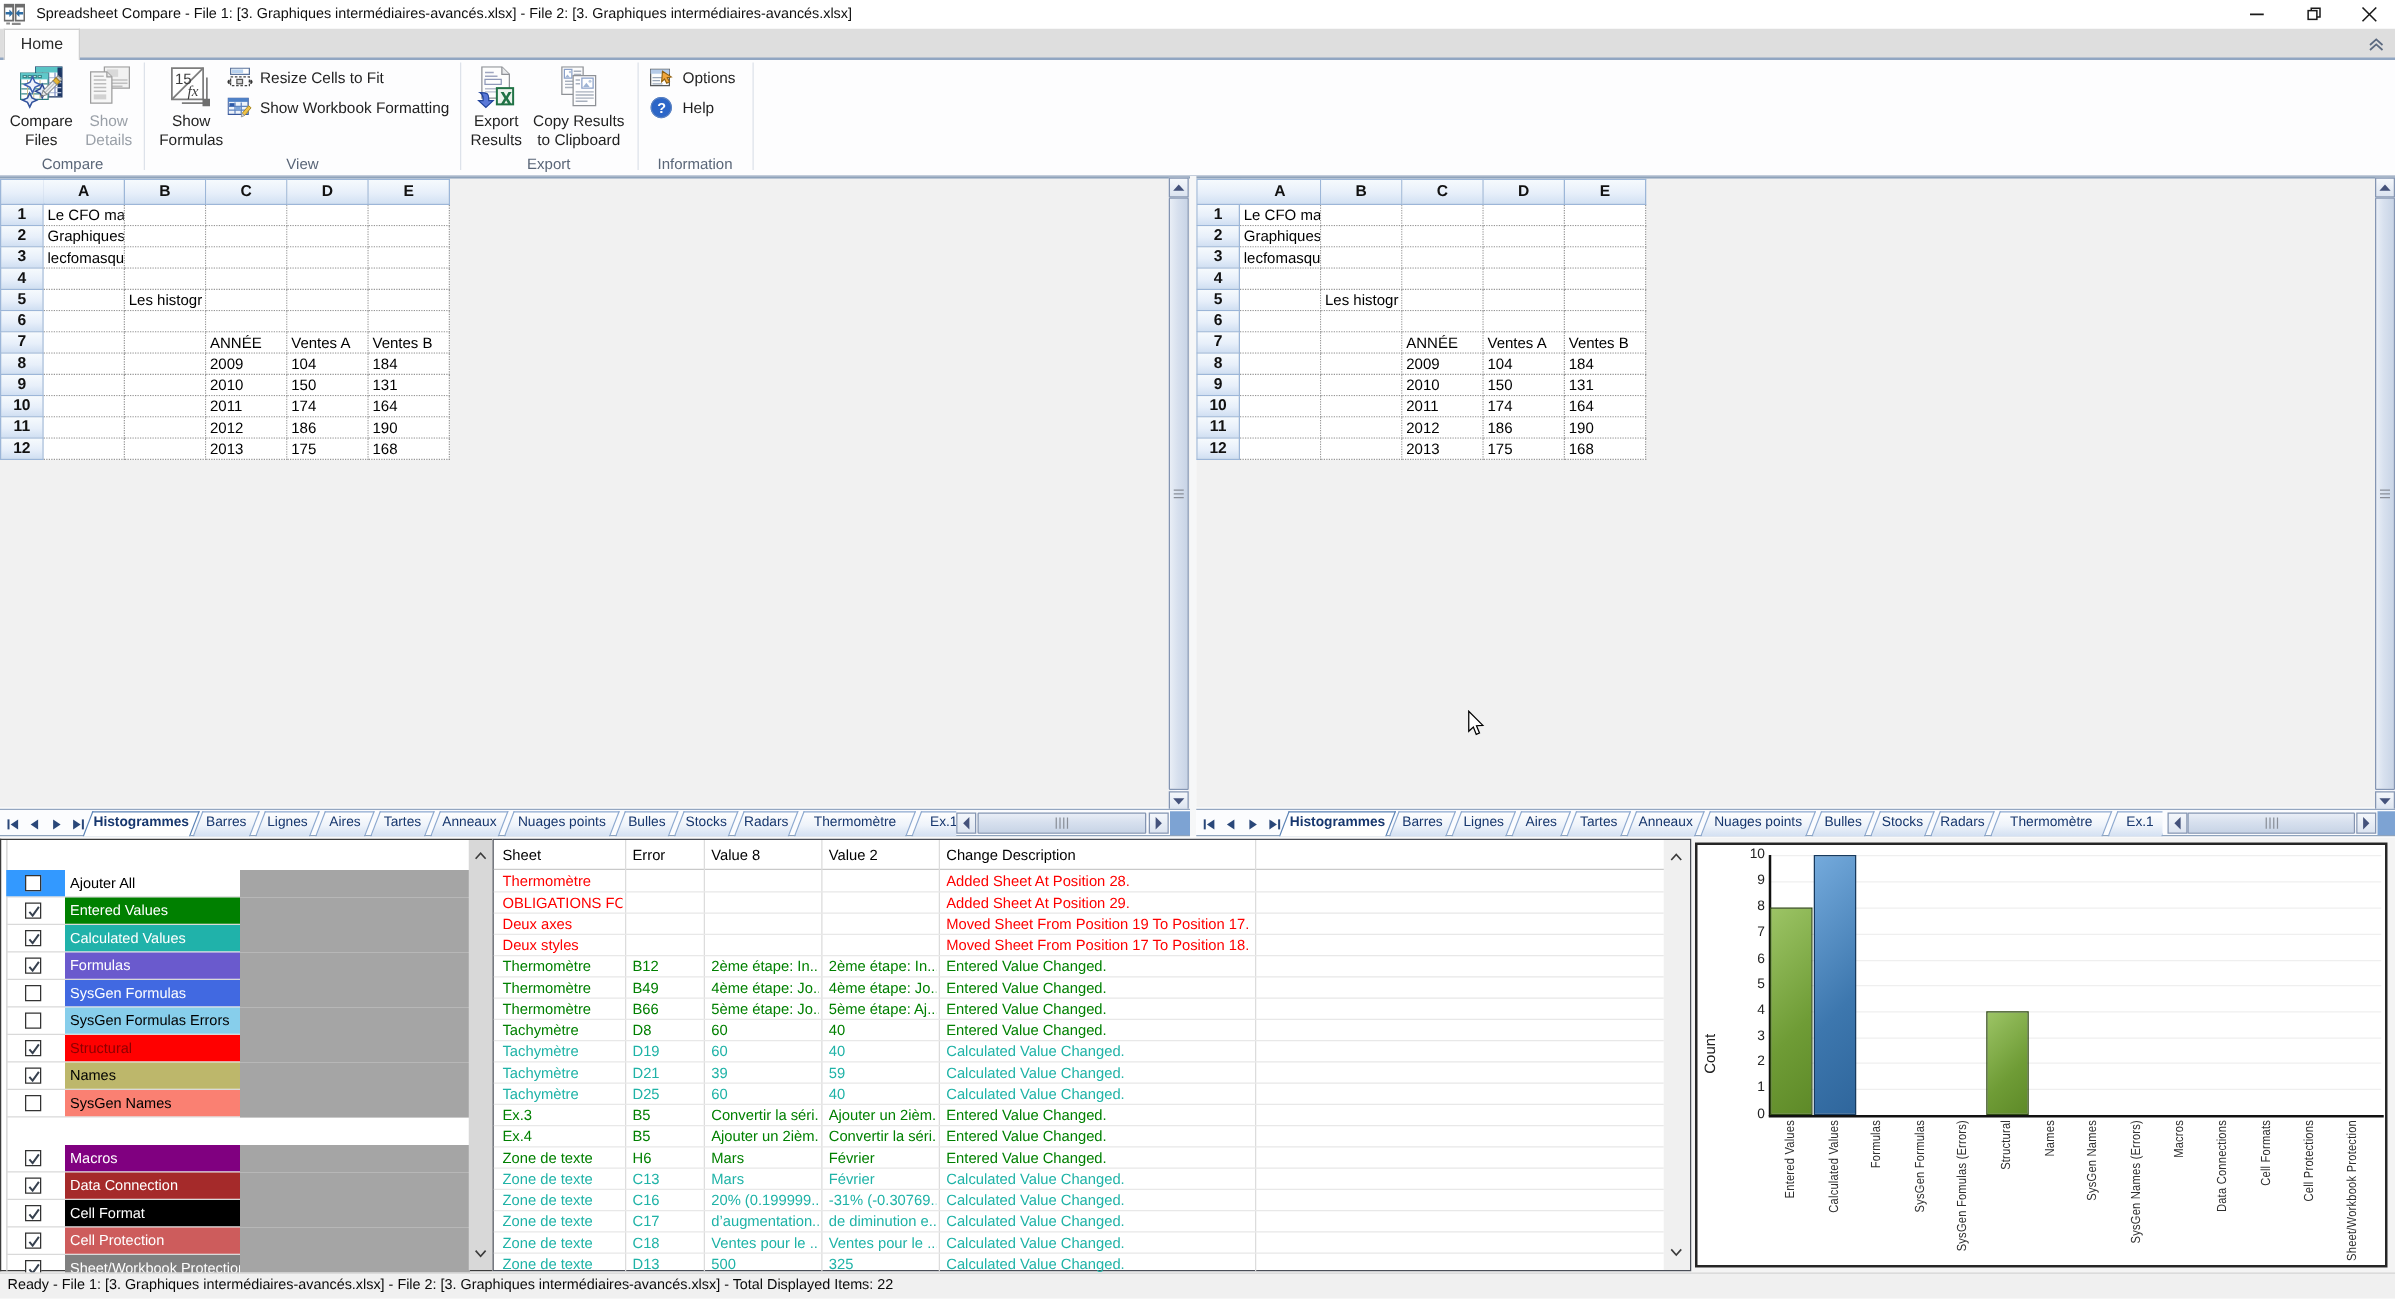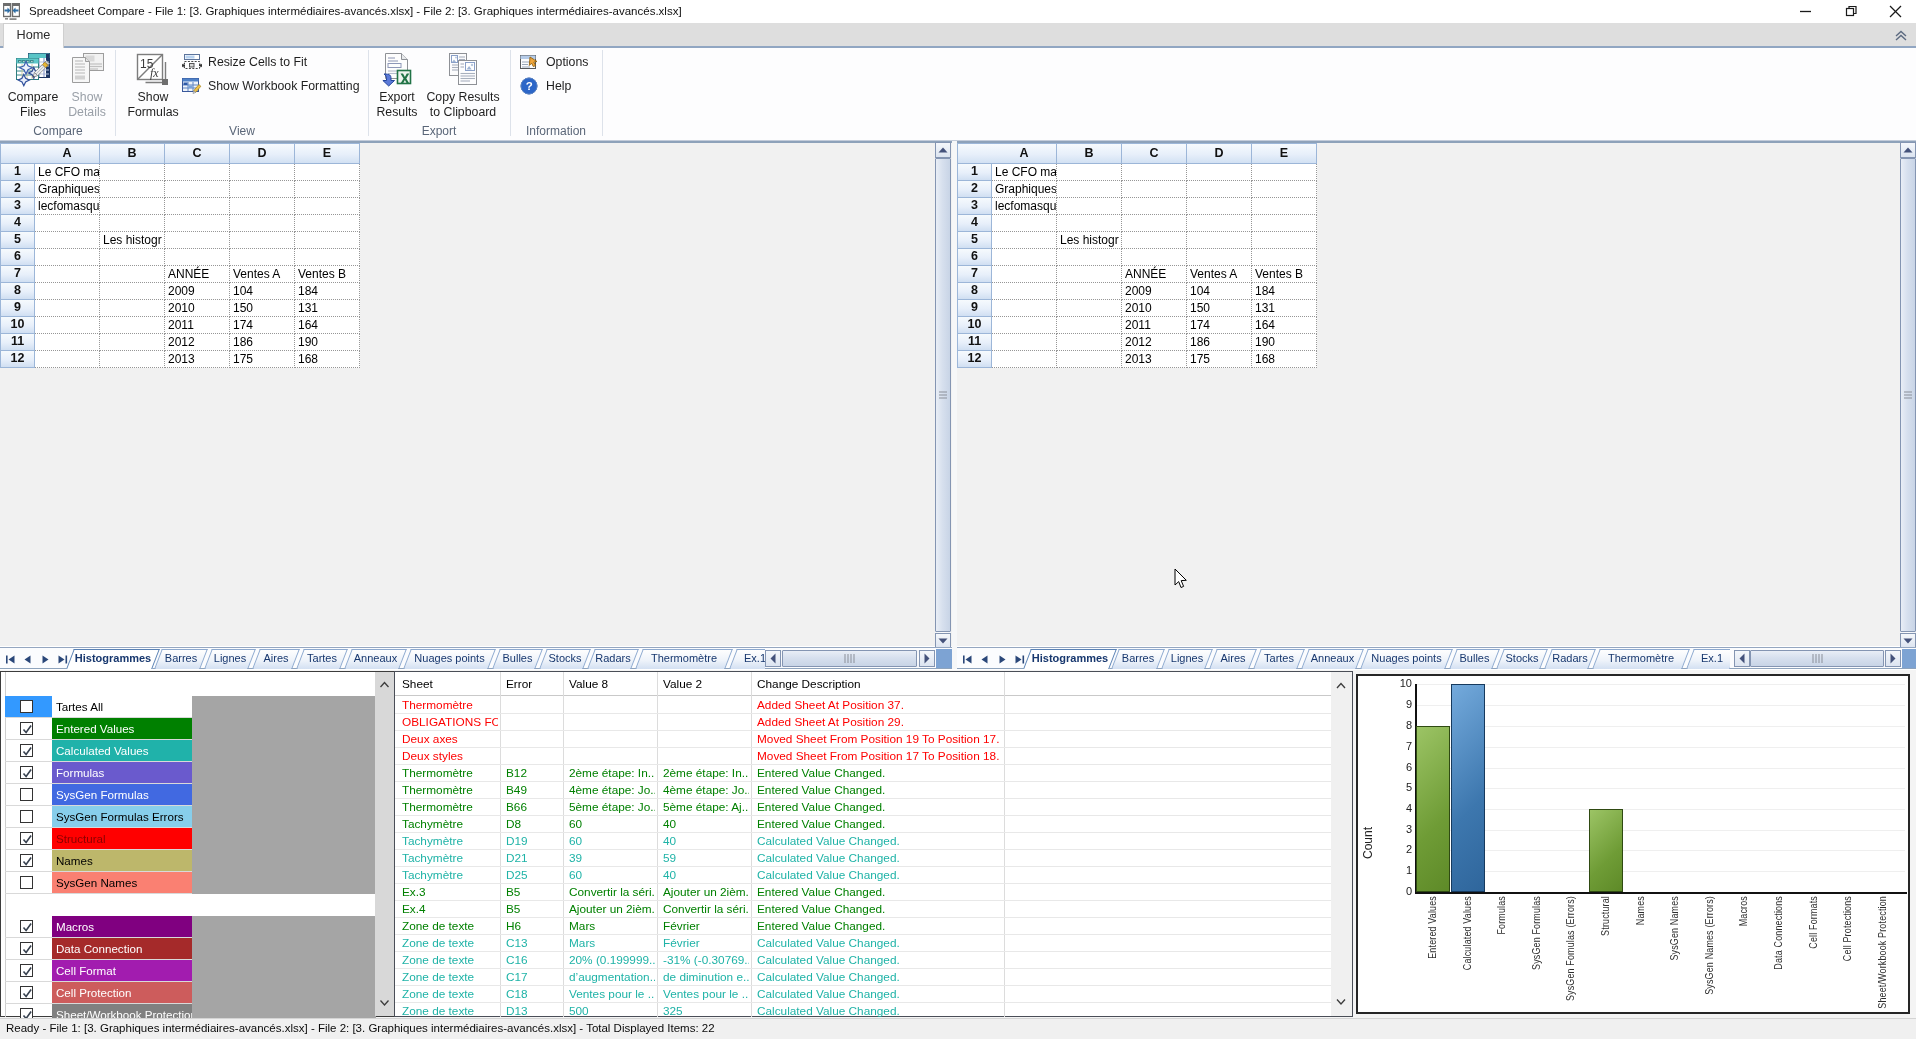--- a/index.html
+++ b/index.html
@@ -550,21 +550,21 @@
       <line x1="11" y1="1" x2="11" y2="10"></line>
     </g>
   </svg>
 <div class="a" style="left:1902px;top:649px;width:14px;height:19px;background:#7da3d3"></div>
 <div id="lowerwrap" class="a">
 <div id="listpanel" class="a">
 <div class="a" style="left:4px;top:0;width:1px;height:345px;background:#cfcfcf"></div>
 <div class="a lrow" style="top:24px;height:22px">
         <div class="a" style="left:0;top:0;width:47px;height:21px;background:#3399ff"></div>
         <svg class="cb" style="left:15px" width="13" height="13"></svg>
-        <div class="lopt nw" style="color:#000;">Tartes All</div>
+        <div class="lopt nw" style="color:#000;">Ajouter All</div>
         <div class="lgray"></div>
       </div>
 <div class="a lrow" style="top:46px;height:22px">
         <svg class="cb" style="left:15px" width="13" height="13">
           <path d="M2.5 6.5 l2.6 3 5 -7" fill="none" stroke="#37414f" stroke-width="1.6"></path>
         </svg>
         <div class="lopt nw" style="color:#fff;background:#008000;">Entered Values</div>
         <div class="lgray"></div>
       </div>
 <div class="a lrow" style="top:68px;height:22px">
@@ -621,21 +621,21 @@
         <svg class="cb" style="left:15px" width="13" height="13">
           <path d="M2.5 6.5 l2.6 3 5 -7" fill="none" stroke="#37414f" stroke-width="1.6"></path>
         </svg>
         <div class="lopt nw" style="color:#fff;background:#A52A2A;">Data Connection</div>
         <div class="lgray"></div>
       </div>
 <div class="a lrow" style="top:288px;height:22px">
         <svg class="cb" style="left:15px" width="13" height="13">
           <path d="M2.5 6.5 l2.6 3 5 -7" fill="none" stroke="#37414f" stroke-width="1.6"></path>
         </svg>
-        <div class="lopt nw" style="color:#fff;background:#a21caf;">Cell Format</div>
+        <div class="lopt nw" style="color:#fff;background:#000000;">Cell Format</div>
         <div class="lgray"></div>
       </div>
 <div class="a lrow" style="top:310px;height:22px">
         <svg class="cb" style="left:15px" width="13" height="13">
           <path d="M2.5 6.5 l2.6 3 5 -7" fill="none" stroke="#37414f" stroke-width="1.6"></path>
         </svg>
         <div class="lopt nw" style="color:#fff;background:#CD5C5C;">Cell Protection</div>
         <div class="lgray"></div>
       </div>
 <div class="a lrow" style="top:332px;height:22px">
@@ -664,21 +664,21 @@
 <div class="rcol" style="left:105px;height:345px;background:#dcdcdc"></div>
 <div class="rcol" style="left:168px;height:345px;background:#dcdcdc"></div>
 <div class="rcol" style="left:262px;height:345px;background:#dcdcdc"></div>
 <div class="rcol" style="left:356px;height:345px;background:#dcdcdc"></div>
 <div class="rcol" style="left:609px;height:345px;background:#dcdcdc"></div>
 <div class="rrow" style="top:25px;color:#fe0000">
         <div style="left:7px;width:96px">Thermomètre</div>
         <div style="left:111px;width:55px"></div>
         <div style="left:174px;width:86px"></div>
         <div style="left:268px;width:86px"></div>
-        <div style="left:362px;width:245px">Added Sheet At Position 37.</div>
+        <div style="left:362px;width:245px">Added Sheet At Position 28.</div>
       </div>
 <div class="rrow" style="top:42px;color:#fe0000">
         <div style="left:7px;width:96px">OBLIGATIONS FO...</div>
         <div style="left:111px;width:55px"></div>
         <div style="left:174px;width:86px"></div>
         <div style="left:268px;width:86px"></div>
         <div style="left:362px;width:245px">Added Sheet At Position 29.</div>
       </div>
 <div class="rrow" style="top:59px;color:#fe0000">
         <div style="left:7px;width:96px">Deux axes</div>

